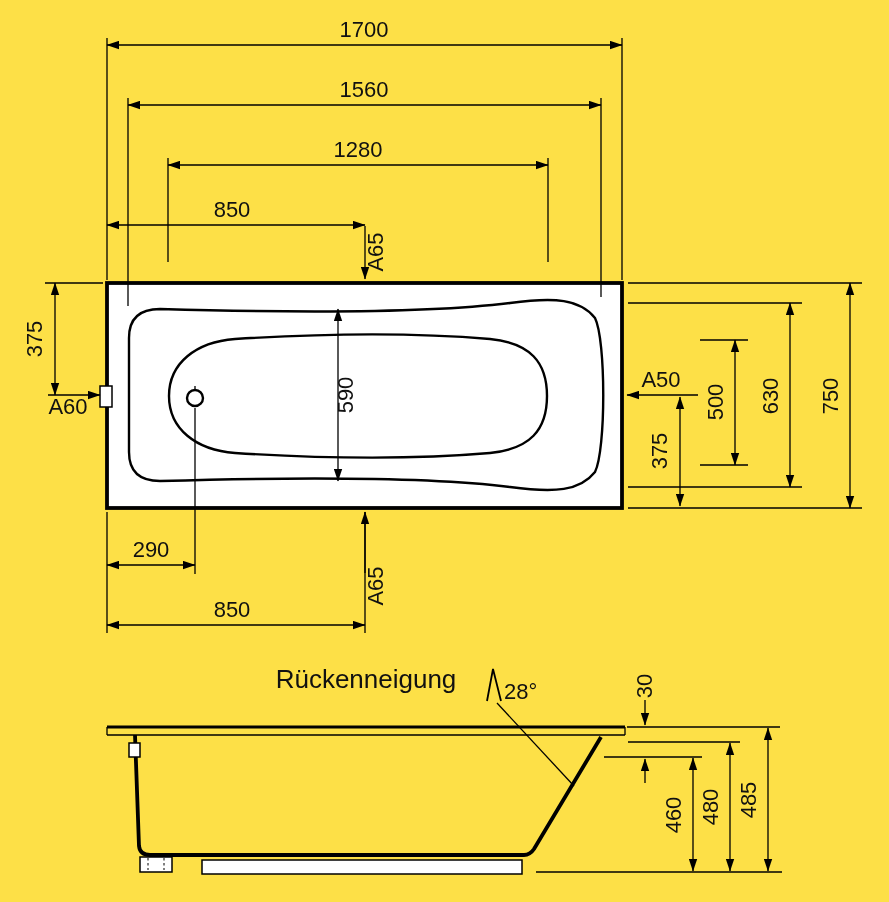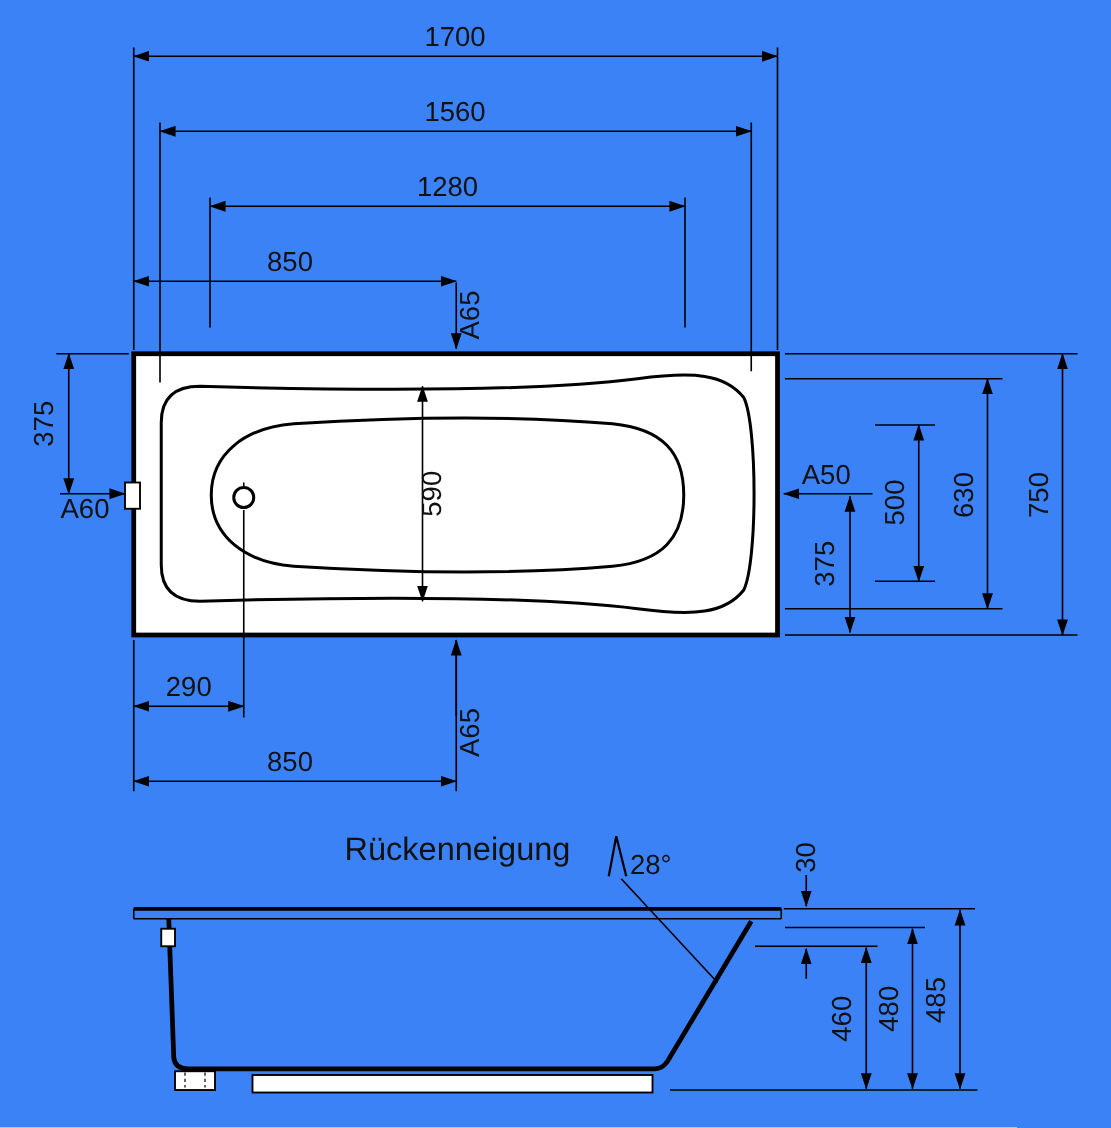--- a/index.html
+++ b/index.html
@@ -1,16 +1,16 @@
 <!DOCTYPE html>
 <html><head>
 <meta charset="utf-8">
 <style>
   html,body{margin:0;padding:0;background:#ffffff;}
-  .page{width:889px;height:902px;background:#3b82f6;position:relative;overflow:hidden;}
+  .page{width:889px;height:902px;background:#fde047;position:relative;overflow:hidden;}
   svg{display:block;}
   svg text{font-family:"Liberation Sans","DejaVu Sans",sans-serif;fill:#111;}
   .dim-text{font-size:22px;}
   .big-text{font-size:26px;}
   .thin{stroke:#000;stroke-width:1.3;fill:none;}
   .med{stroke:#000;stroke-width:2.4;fill:none;}
   .thick{stroke:#000;stroke-width:3.8;fill:none;}
   .thick-fill{stroke:#000;stroke-width:3.8;fill:#fff;}
   .cap{stroke:#000;stroke-width:1.5;fill:#fff;}
   .dash{stroke:#000;stroke-width:1;fill:none;stroke-dasharray:2.5 2.5;}

